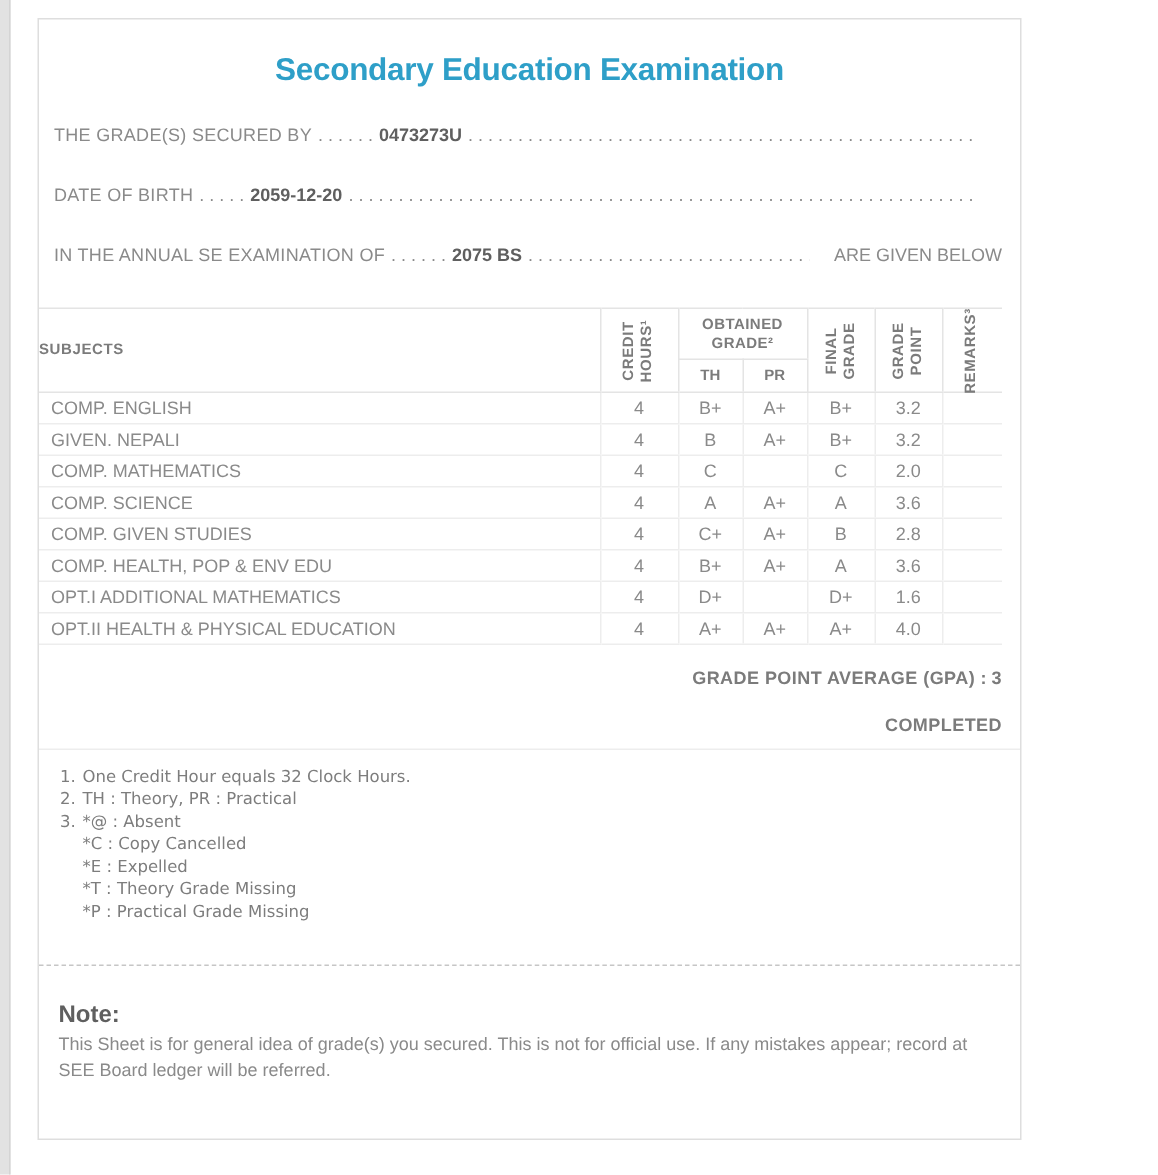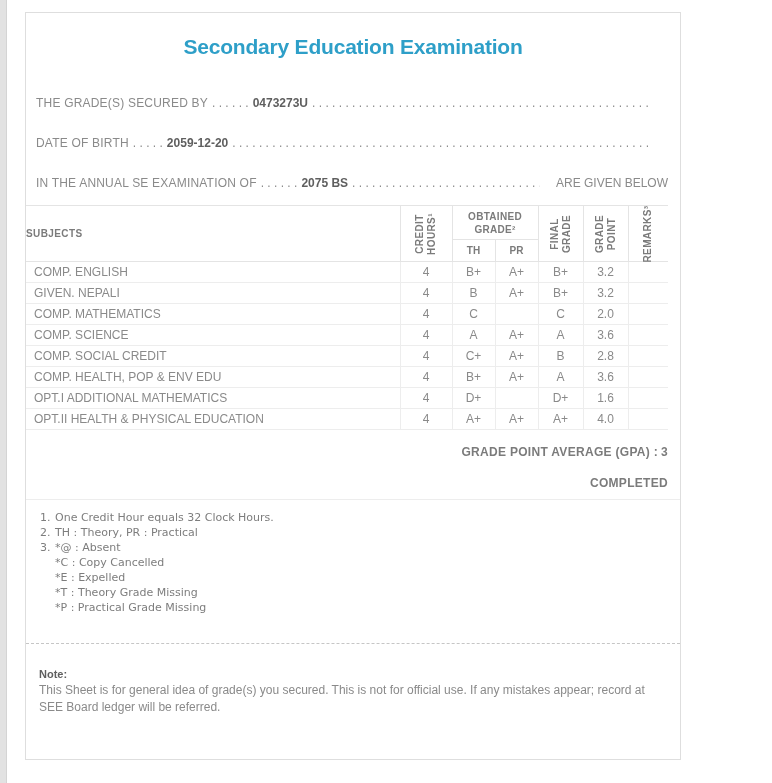--- a/index.html
+++ b/index.html
@@ -30,21 +30,21 @@
   .title{
     margin:0;text-align:center;color:var(--accent);
     font-size:21px;font-weight:bold;letter-spacing:-0.2px;line-height:24px;
   }
   .subtitle{
     margin:10px 0 0 0;text-align:center;color:var(--accent);
     font-size:13px;font-weight:bold;letter-spacing:0.2px;
   }
   .info{margin-top:24px;padding:0 12px 0 10px;}
   .info-line{
-    display:flex;align-items:center;height:40px;
+    display:flex;align-items:flex-start;height:40px;
     font-size:12px;color:var(--text);white-space:nowrap;
   }
   .info-line .lbl{letter-spacing:0.2px;}
   .info-line .dots{margin:0 4px;}
   .info-line .val{font-weight:bold;color:var(--text-strong);margin-right:4px;}
   .info-line .leader{flex:1 1 0;overflow:hidden;white-space:nowrap;min-width:0;}
   .info-line .suffix{margin-left:16px;}
 
   table.grades{
     width:calc(100% - 12px);border-collapse:collapse;margin-top:2px;
@@ -90,21 +90,21 @@
     color:var(--header-text);letter-spacing:0.3px;
   }
   .footnotes{
     padding:10px 0 0 14px;
     font-family:"DejaVu Sans",sans-serif;font-size:11px;color:#7d7d7d;
     line-height:15px;
   }
   .fn .fn-m{display:inline-block;width:13px;margin-right:2px;}
   .dashed{border-top:1px dashed #c6c6c6;margin-top:28px;height:0;}
   .note{margin-top:24px;padding:0 20px 0 13px;}
-  .note-label{font-size:11px;font-weight:bold;color:var(--text-strong);}
+  .note-label{font-size:16px;font-weight:bold;color:var(--text-strong);}
   .note-text{font-size:12px;color:var(--text);line-height:17px;margin-top:2px;max-width:710px;}
 </style>
 </head>
 <body>
 
 <div class="left-strip"></div>
 
 <div class="sheet">
 
   <h1 class="title">Secondary Education Examination</h1>
@@ -200,21 +200,21 @@
       <tr>
         <td class="subj">COMP. SCIENCE</td>
         <td class="c">4</td>
         <td class="c">A</td>
         <td class="c">A+</td>
         <td class="c">A</td>
         <td class="c">3.6</td>
         <td class="c"></td>
       </tr>
       <tr>
-        <td class="subj">COMP. SOCIAL CREDIT</td>
+        <td class="subj">COMP. GIVEN STUDIES</td>
         <td class="c">4</td>
         <td class="c">C+</td>
         <td class="c">A+</td>
         <td class="c">B</td>
         <td class="c">2.8</td>
         <td class="c"></td>
       </tr>
       <tr>
         <td class="subj">COMP. HEALTH, POP &amp; ENV EDU</td>
         <td class="c">4</td>

